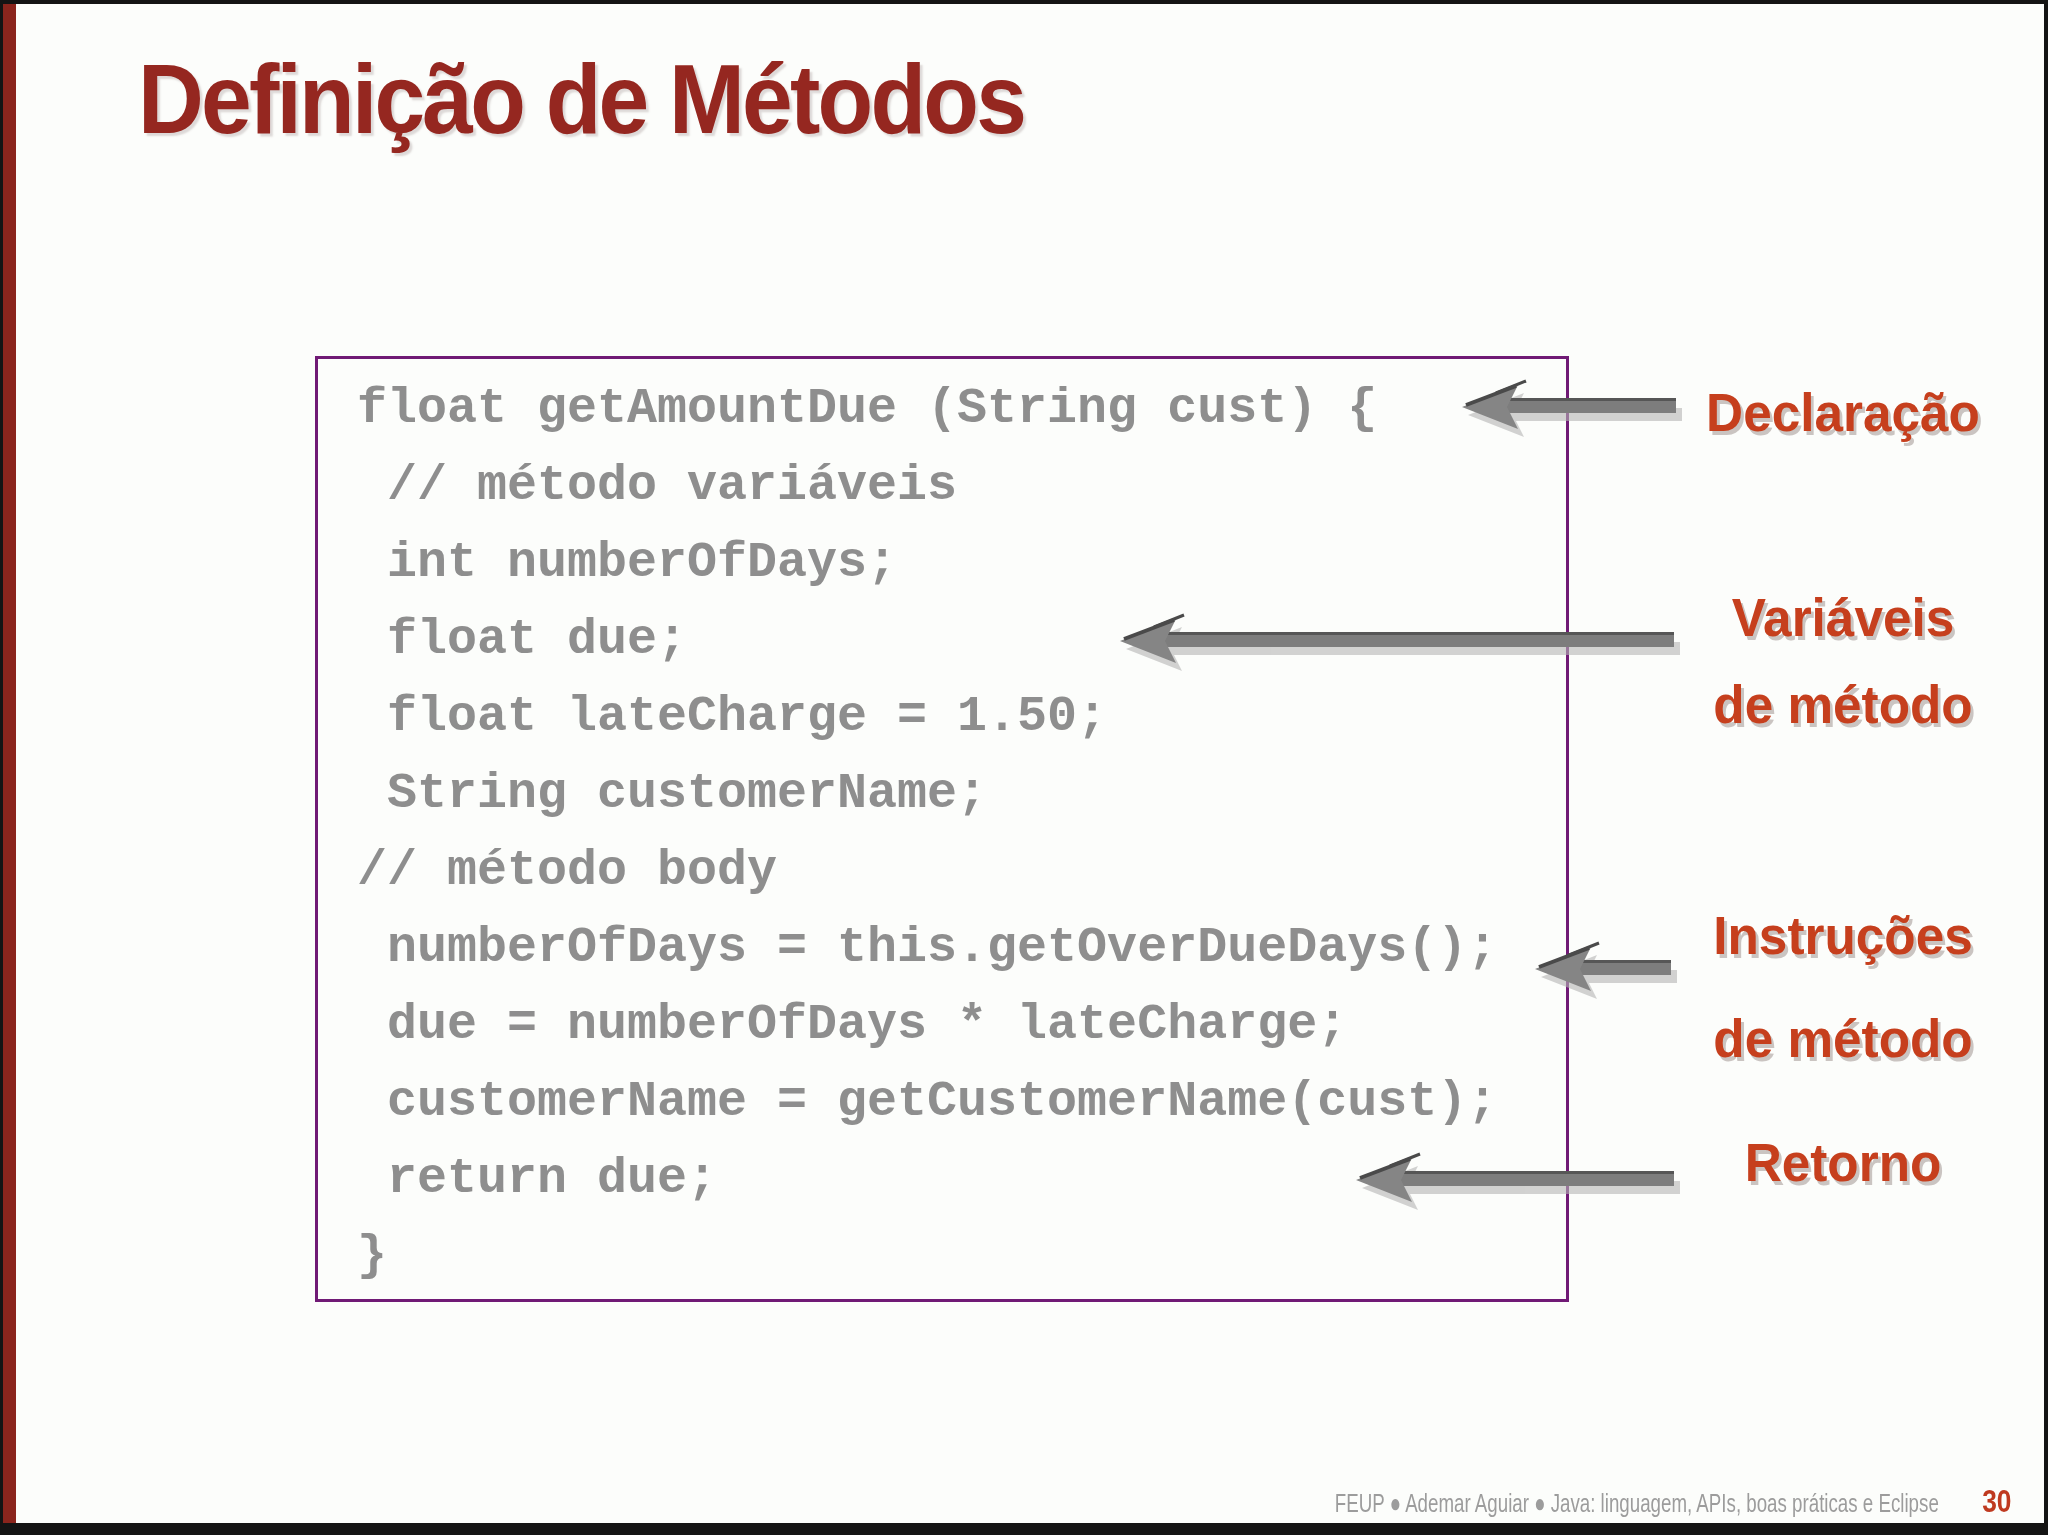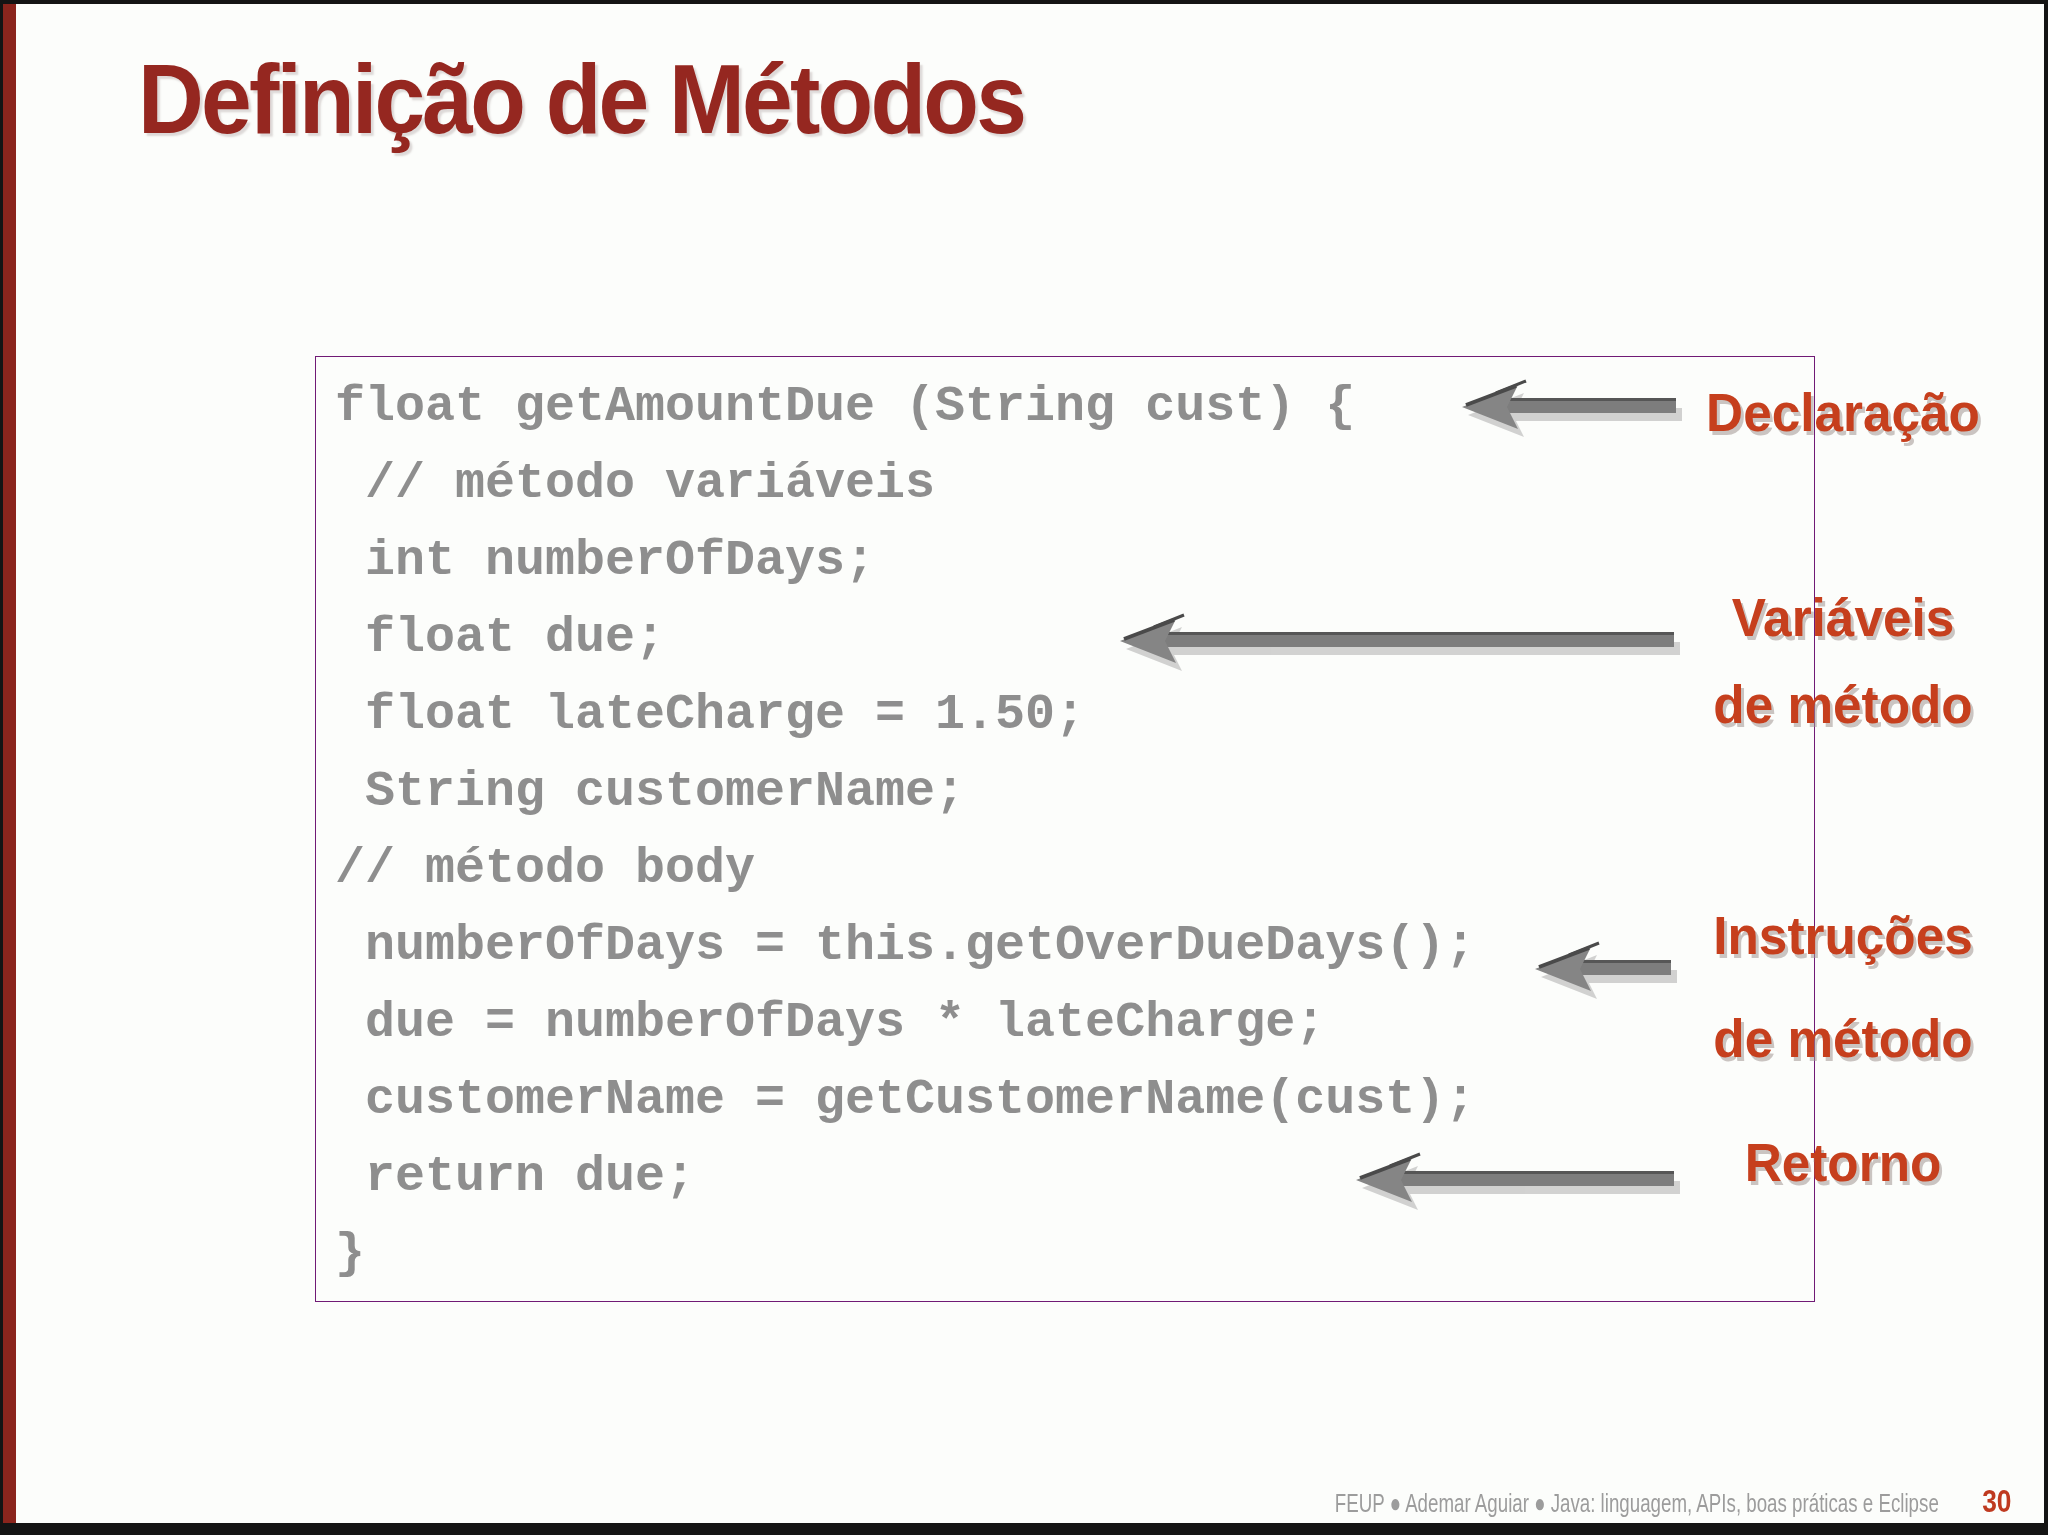--- a/index.html
+++ b/index.html
@@ -30,24 +30,25 @@
     font-size:98px;line-height:110px;font-weight:700;
     letter-spacing:-3px;
     color:#952720;
     transform:scaleX(0.93);
     transform-origin:0 0;
     text-shadow:3px 3px 2px rgba(130,110,110,0.25);
     white-space:nowrap;
   }
   .code-box{
     position:absolute;left:312px;top:352px;
-    width:1500px;height:946px;
-    border:1px solid #701a75;
+    width:1254px;height:946px;
+    border:3px solid #701a75;
     box-sizing:border-box;
     background:transparent;
+    padding-left:20px;
   }
   .code{
     margin:0;
     padding:11px 0 0 19px;
     font-family:"Liberation Mono", monospace;
     font-weight:700;
     font-size:50px;
     line-height:77px;
     color:#8e8e8e;
     white-space:pre;

